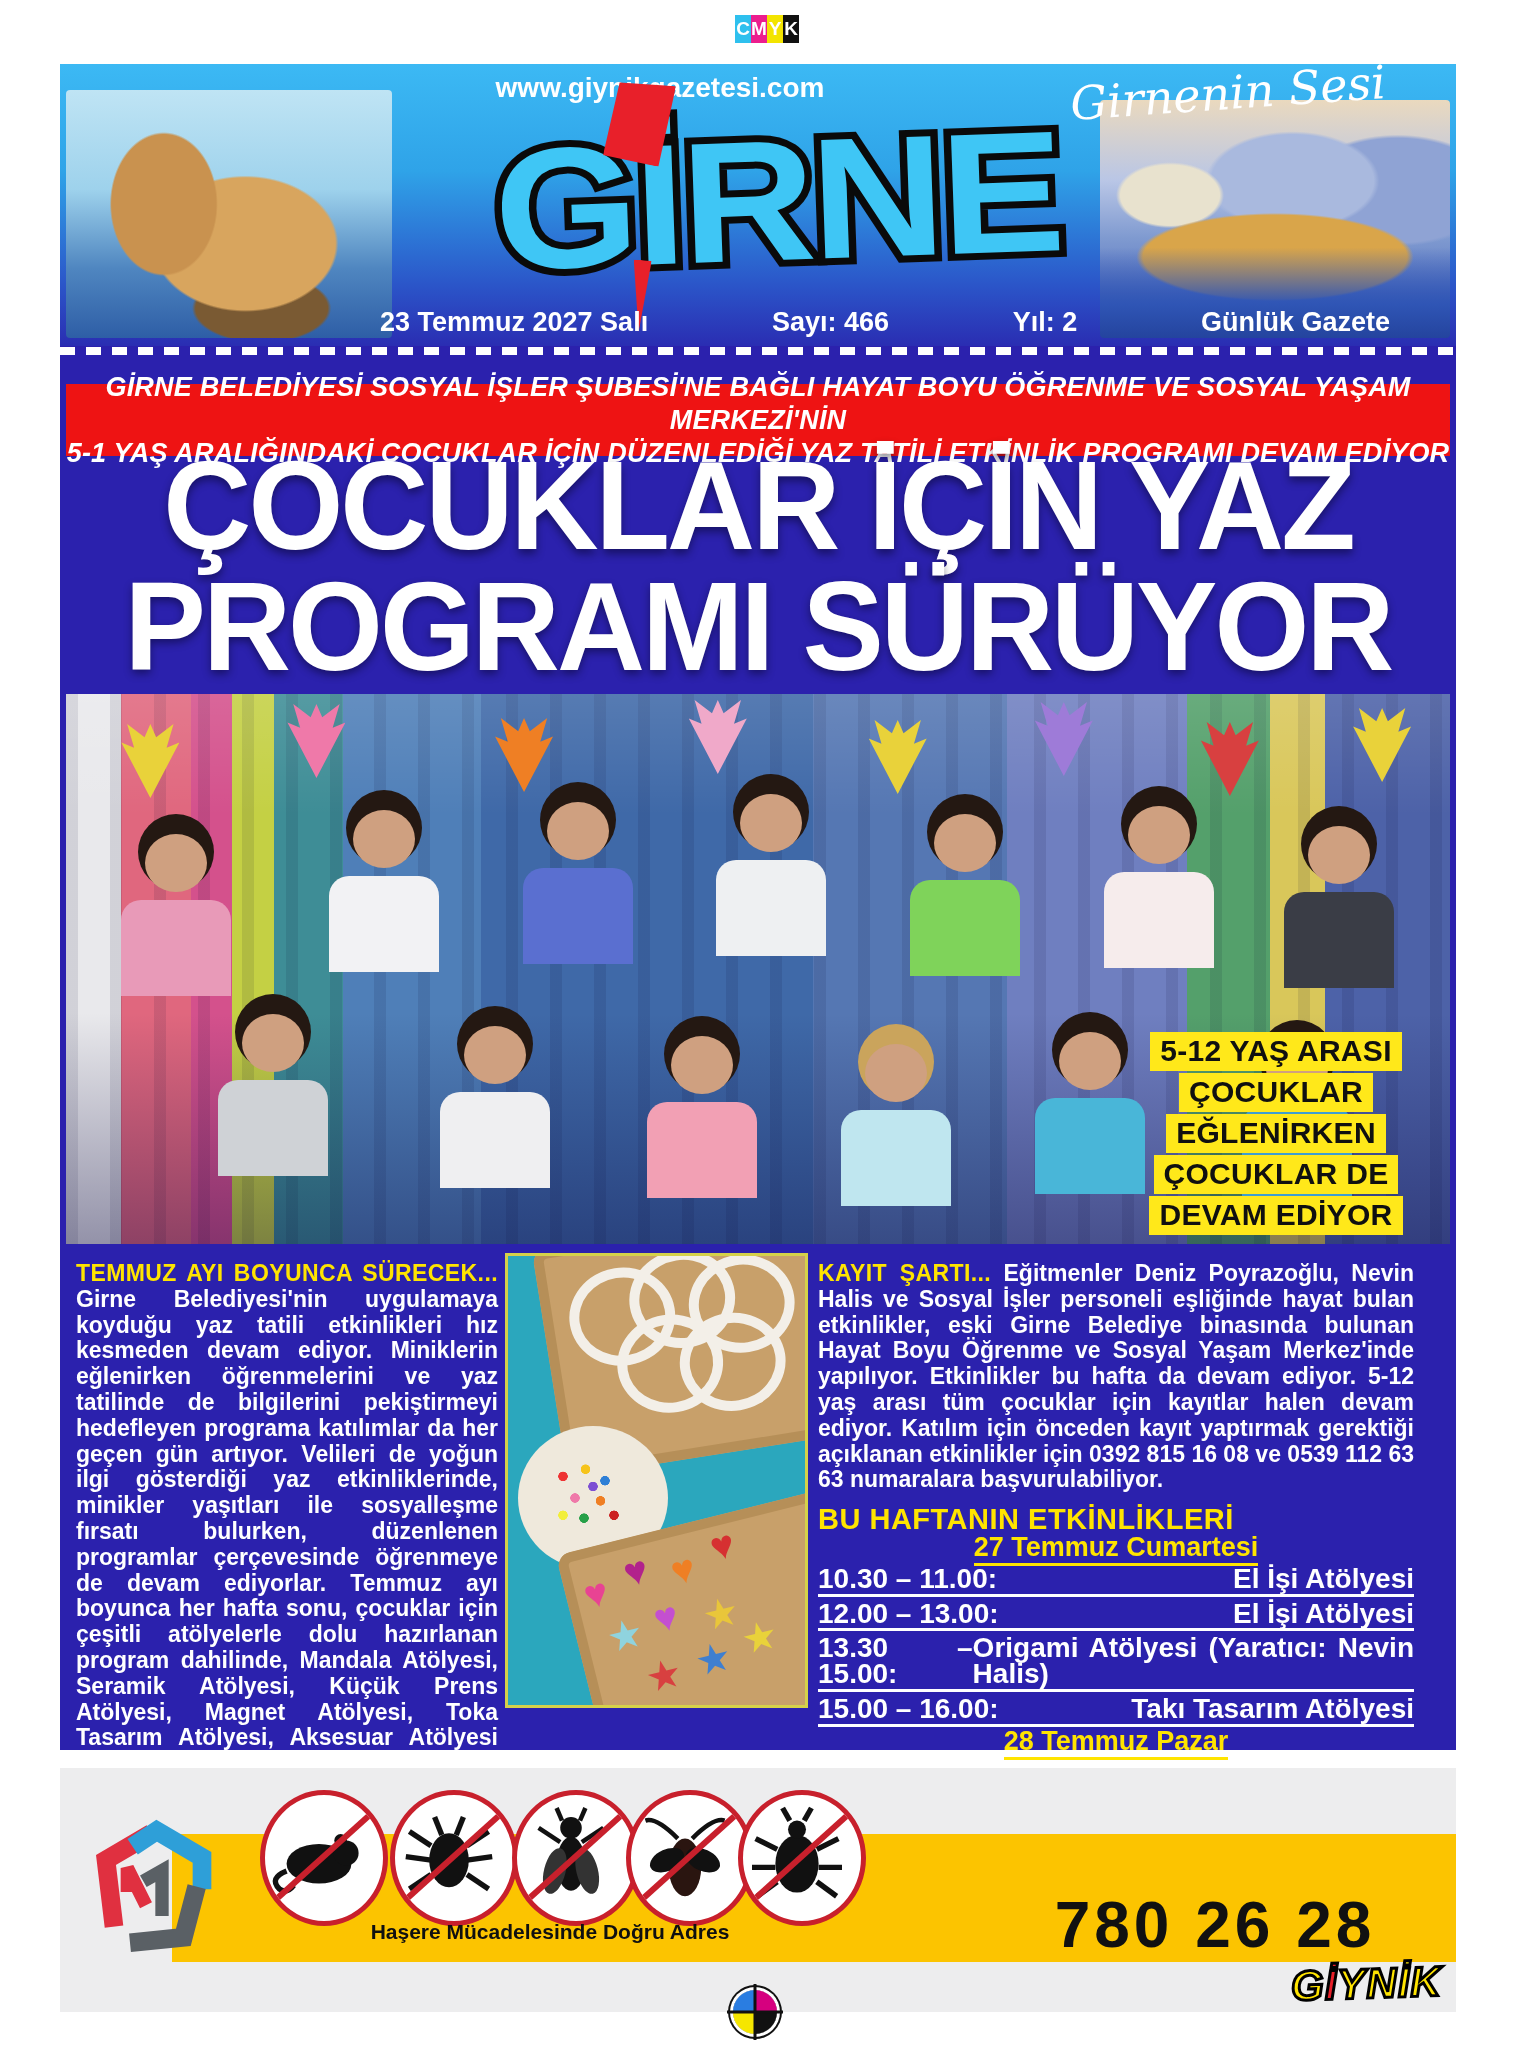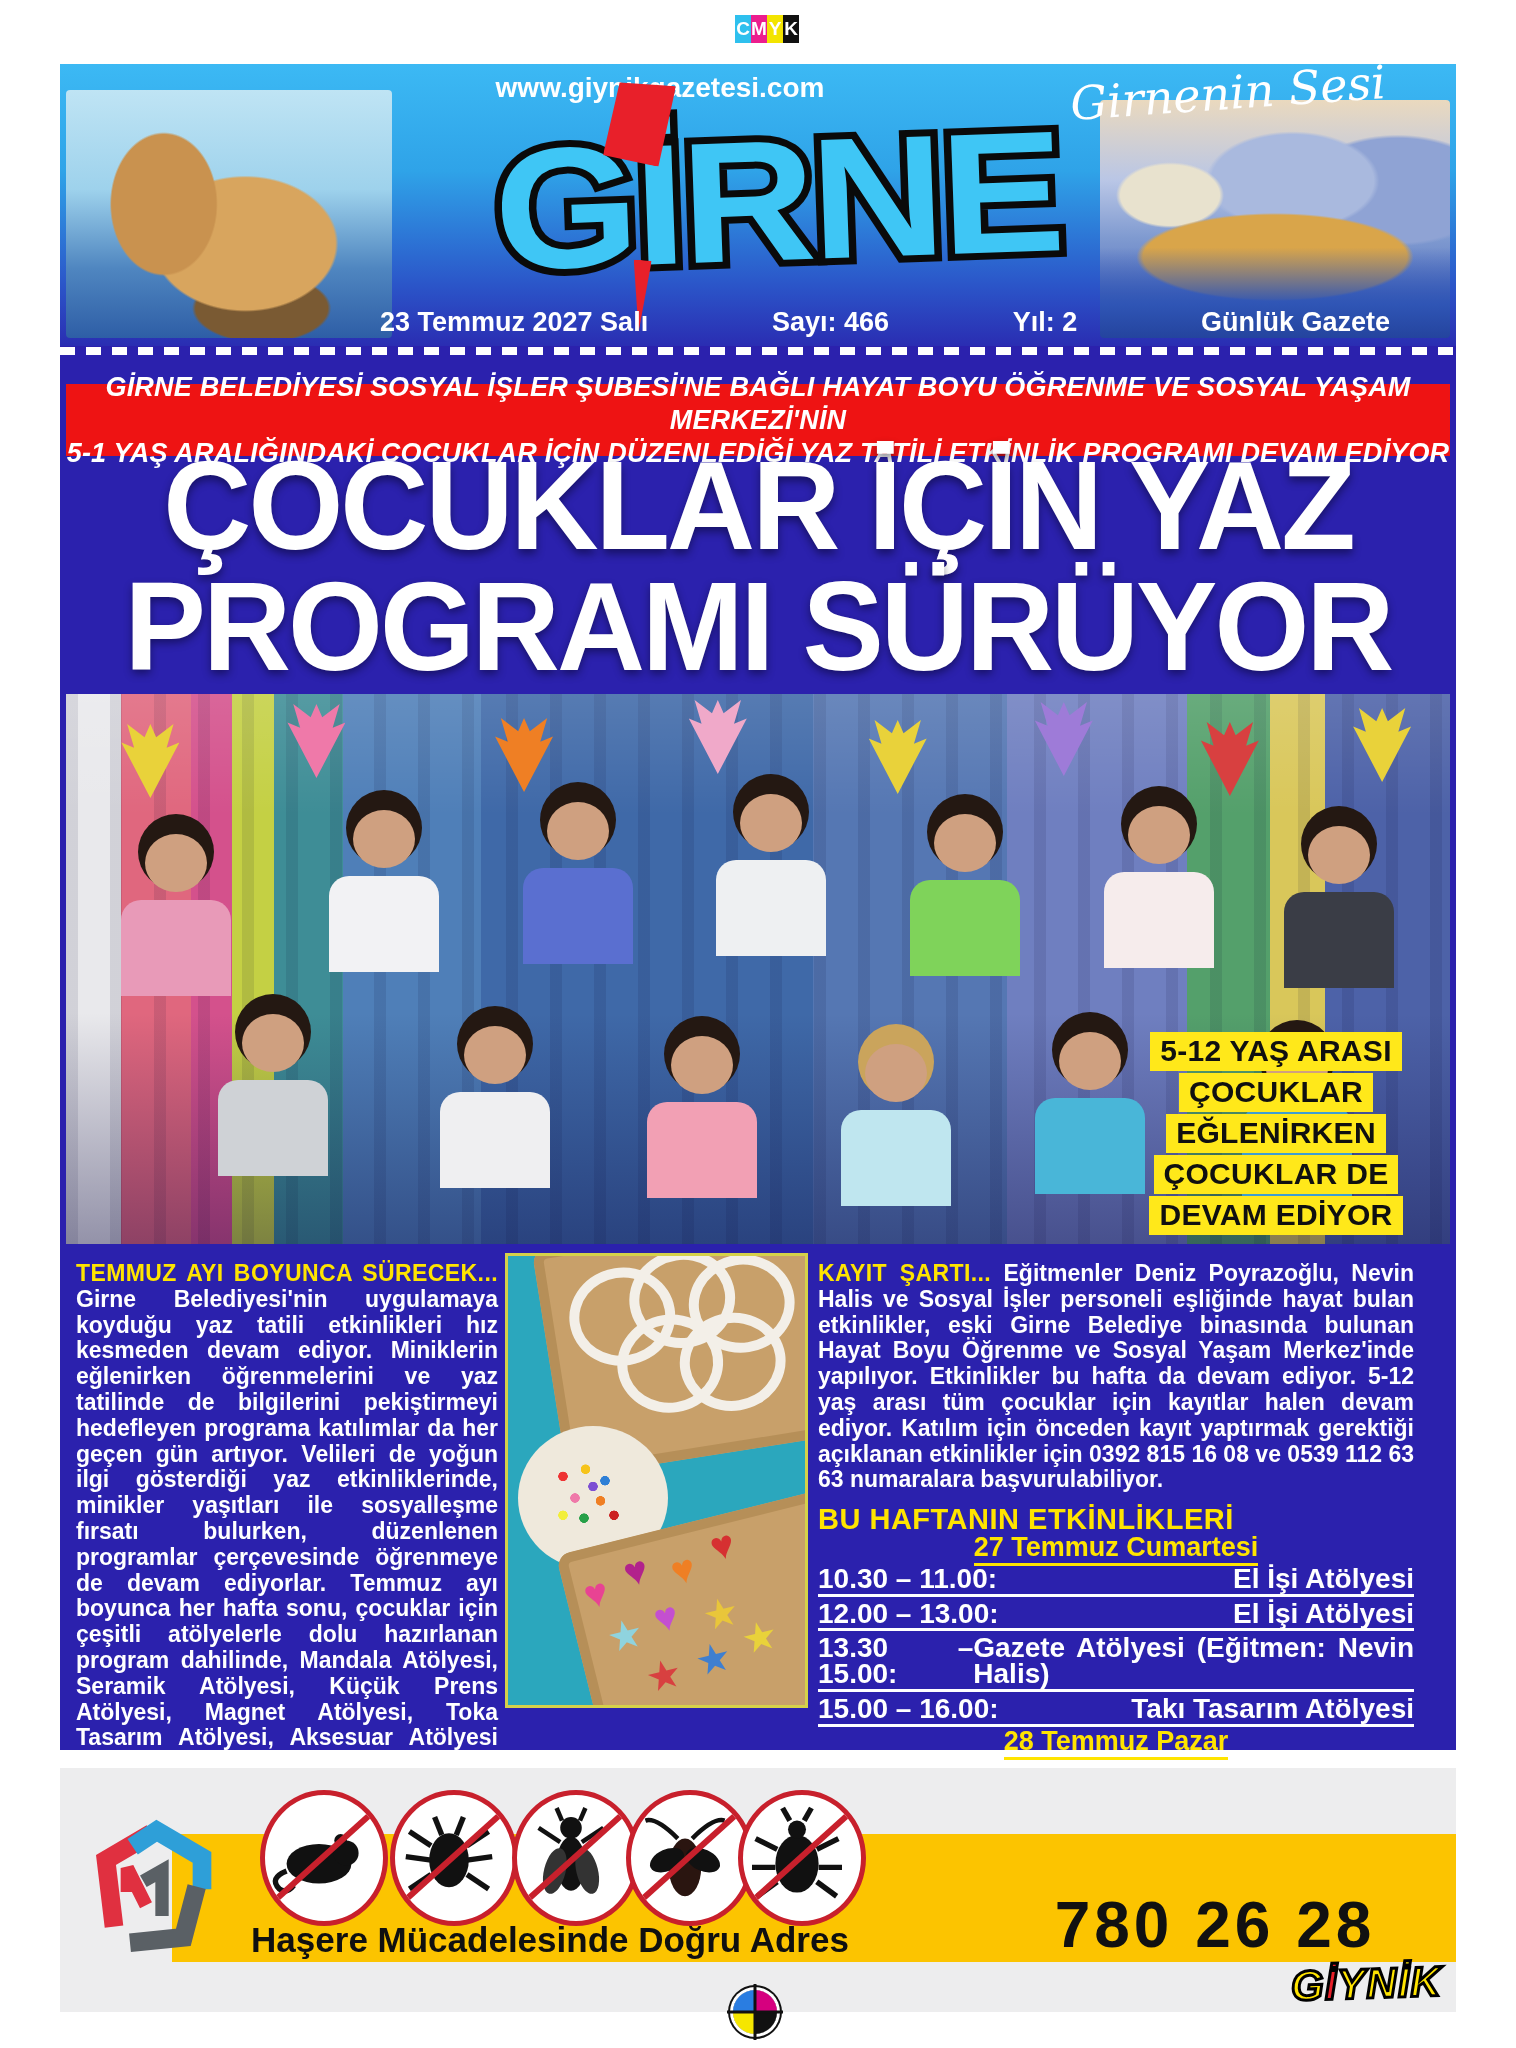--- a/index.html
+++ b/index.html
@@ -116,21 +116,21 @@
 
   
   .footer{left:60px;top:1768px;width:1396px;height:244px;background:#ededee;}
   .ad-band{left:112px;top:66px;right:0;height:128px;background:#fcc400;}
   .hexlogo{left:14px;top:36px;}
   .nocircle{position:absolute;top:22px;width:118px;height:126px;background:#fff;
      border:5px solid #c8202c;border-radius:50%;overflow:hidden;}
   .nocircle .slash{position:absolute;left:54px;top:-12px;width:6px;height:150px;
      background:#c8202c;transform:rotate(48deg);}
   .ad-slogan{left:180px;top:152px;width:620px;text-align:center;color:#101010;
-     font-size:35px;font-weight:900;}
+     font-size:21px;font-weight:900;}
   .ad-company{left:930px;top:74px;width:450px;text-align:center;color:#a8111a;
      font-size:42px;font-weight:900;letter-spacing:.5px;}
   .ad-phone{left:930px;top:120px;width:450px;text-align:center;color:#111;
      font-size:64px;font-weight:900;letter-spacing:4px;}
   .giynik{right:14px;top:192px;font-size:42px;font-weight:900;font-style:italic;
      color:#ffe400;-webkit-text-stroke:3px #000;letter-spacing:1px;transform:rotate(-2deg);}
   .giynik .red-i{color:#e8202a;}
   .regmark{left:733px;top:1990px;width:44px;height:44px;border-radius:50%;
      background:conic-gradient(#d6007f 0 25%,#111 25% 50%,#f5e600 50% 75%,#2a7de1 75% 100%);
      box-shadow:0 0 0 3px #fff,0 0 0 5px #111;}
@@ -310,21 +310,21 @@
       <div class="schedule-row">
         <span>10.30 – 11.00:</span>
         <span>El İşi Atölyesi</span>
       </div>
       <div class="schedule-row">
         <span>12.00 – 13.00:</span>
         <span>El İşi Atölyesi</span>
       </div>
       <div class="schedule-row">
         <span>13.30 – 15.00:</span>
-        <span>Gazete Atölyesi (Eğitmen: Nevin Halis)</span>
+        <span>Origami Atölyesi (Yaratıcı: Nevin Halis)</span>
       </div>
       <div class="schedule-row">
         <span>15.00 – 16.00:</span>
         <span>Takı Tasarım Atölyesi</span>
       </div>
 
       <div class="schedule-day">
         <span>28 Temmuz Pazar</span>
       </div>
       <div class="schedule-row">

